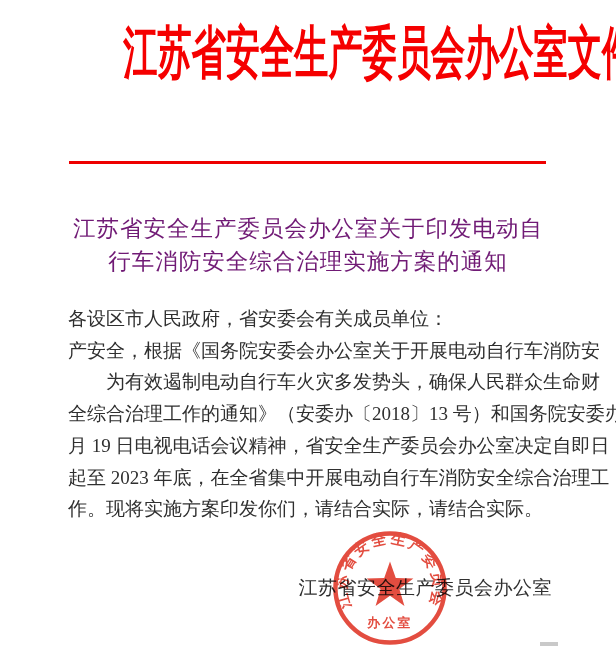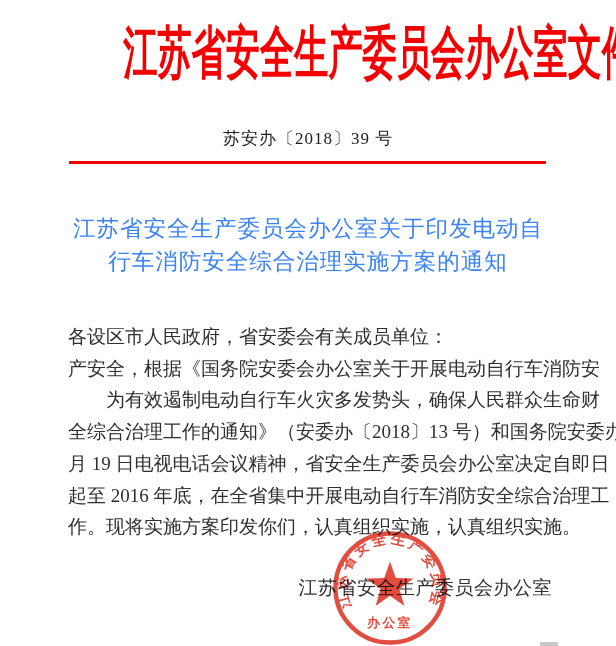--- a/index.html
+++ b/index.html
@@ -49,25 +49,25 @@
   }
   .doc-title {
     position: absolute;
     top: 212px;
     left: 0;
     width: 100%;
     text-align: center;
     font-size: 22.5px;
     line-height: 33px;
     letter-spacing: 1px;
-    color: #3b82f6;
+    color: #701a75;
   }
   .body-block {
     position: absolute;
-    top: 321px;
+    top: 303px;
     left: 68px;
     width: 486px;
     font-size: 19px;
     line-height: 31.7px;
     color: #2f2f2f;
   }
   .body-line {
     text-align: justify;
     text-align-last: justify;
     white-space: nowrap;
@@ -114,37 +114,36 @@
     background: #c9c9c9;
   }
 </style>
 </head>
 <body>
 
 <div class="page">
 
   <div class="banner">江苏省安全生产委员会办公室文件</div>
 
-  <div class="doc-number">苏安办〔2018〕39 号</div>
 
   <div class="red-rule"></div>
 
   <div class="doc-title">
     <div>江苏省安全生产委员会办公室关于印发电动自</div>
     <div>行车消防安全综合治理实施方案的通知</div>
   </div>
 
   <div class="body-block">
     <div class="body-line no-justify">各设区市人民政府，省安委会有关成员单位：</div>
     <div class="body-line">产安全，根据《国务院安委会办公室关于开展电动自行车消防安</div>
     <div class="body-line indent">为有效遏制电动自行车火灾多发势头，确保人民群众生命财</div>
     <div class="body-line">全综合治理工作的通知》（安委办〔2018〕13 号）和国务院安委办 5</div>
     <div class="body-line">月 19 日电视电话会议精神，省安全生产委员会办公室决定自即日</div>
-    <div class="body-line">起至 2016 年底，在全省集中开展电动自行车消防安全综合治理工</div>
-    <div class="body-line no-justify">作。现将实施方案印发你们，认真组织实施，认真组织实施。</div>
+    <div class="body-line">起至 2023 年底，在全省集中开展电动自行车消防安全综合治理工</div>
+    <div class="body-line no-justify">作。现将实施方案印发你们，请结合实际，请结合实际。</div>
   </div>
 
   <div class="signature-org">江苏省安全生产委员会办公室</div>
 
 
   <svg class="seal" viewBox="0 0 120 120" xmlns="http://www.w3.org/2000/svg">
     <circle cx="60" cy="60" r="55.5" fill="none" stroke="#df3425" stroke-width="4.5"></circle>
     <path id="sealArc" d="M 22,81 A 44 44 0 1 1 98,81" fill="none"></path>
     <text font-size="15" fill="#df3425" letter-spacing="3" font-family="Liberation Serif, DejaVu Serif, serif" font-weight="bold">
       <textPath href="#sealArc" startOffset="50%" text-anchor="middle">江苏省安全生产委员会</textPath>

